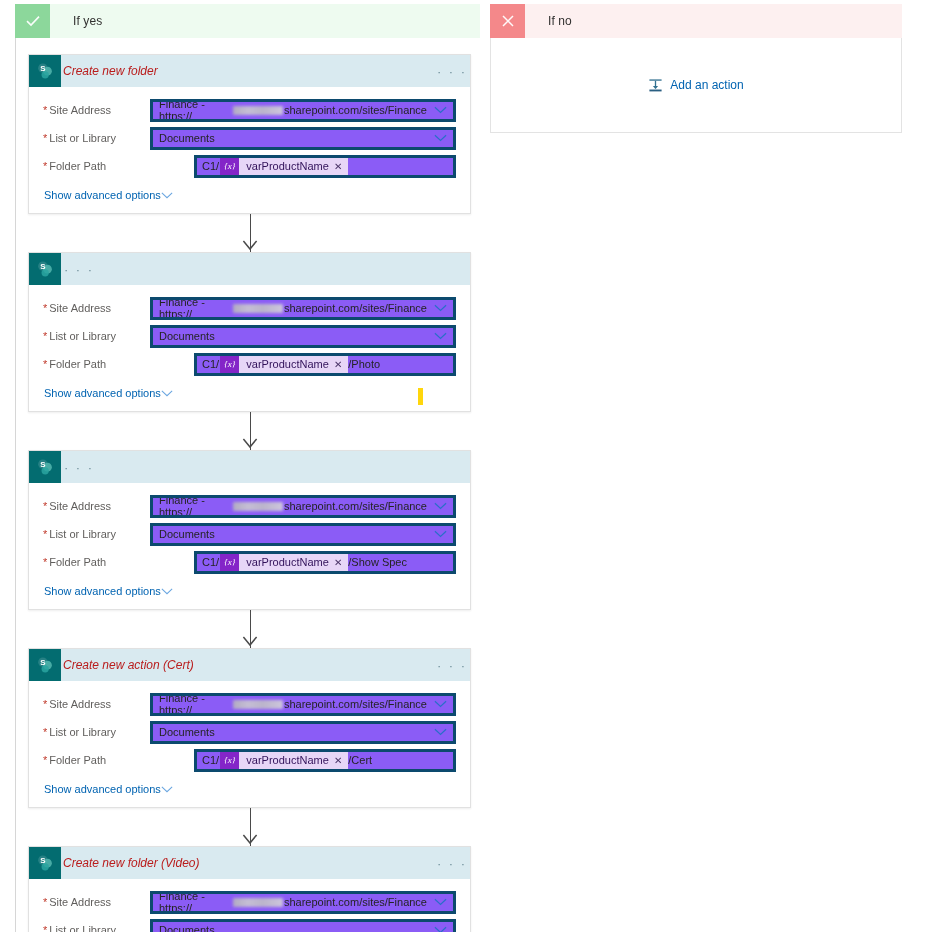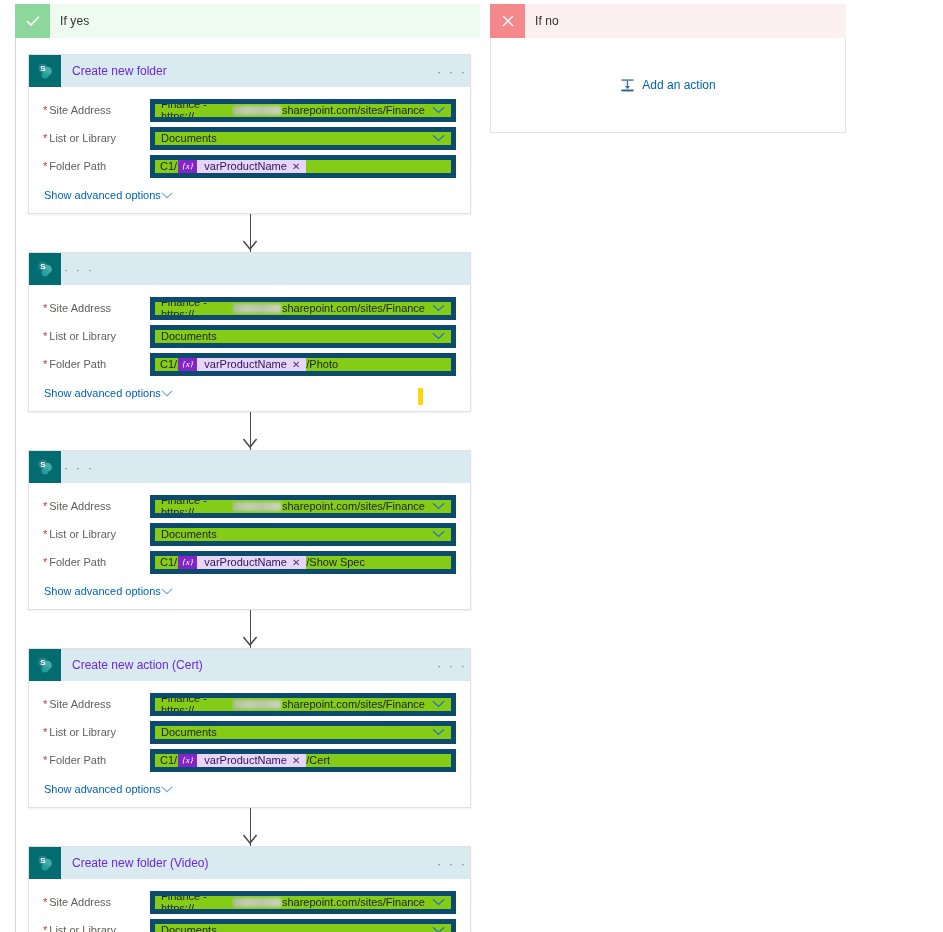--- a/index.html
+++ b/index.html
@@ -21,21 +21,21 @@
   .branch {
     position: absolute;
     top: 4px;
   }
   .branch-yes {
     left: 15px;
     width: 465px;
   }
   .branch-no {
     left: 490px;
-    width: 356px;
+    width: 412px;
   }
 
   .branch-header {
     display: flex;
     align-items: stretch;
     height: 34px;
     box-sizing: border-box;
   }
   .branch-header.yes  { background: #eefbf0; }
   .branch-header.no   { background: #fdf0f0; }
@@ -46,21 +46,21 @@
     display: flex;
     align-items: center;
     justify-content: center;
   }
   .branch-badge.yes { background: #8cd79b; }
   .branch-badge.no  { background: #f4888a; }
 
   .branch-title {
     display: flex;
     align-items: center;
-    padding-left: 10px;
+    padding-left: 23px;
     font-size: 12px;
     color: #323130;
     letter-spacing: .1px;
   }
 
   
   .branch-body {
     box-sizing: border-box;
     position: relative;
   }
@@ -113,23 +113,24 @@
     min-width: 32px;
     background: #036c70;
     display: flex;
     align-items: center;
     justify-content: center;
   }
   .card-title {
     flex: 1;
     display: flex;
     align-items: center;
-    padding-left: 11px;
+    padding-left: 2px;
     font-size: 12px;
-    color: #6d28d9;
+    color: #b91c1c;
+    font-style: italic;
   }
   .card-menu {
     width: 36px;
     display: flex;
     align-items: center;
     justify-content: center;
     color: #6d8d99;
     letter-spacing: 2px;
     font-size: 13px;
     cursor: pointer;
@@ -158,32 +159,32 @@
   .req-star {
     color: #c0392b;
     margin-right: 2px;
     font-size: 11px;
     line-height: 1;
   }
 
   .field-control {
     flex: 1;
     height: 23px;
-    border: 5px solid #0c4a6e;
-    background: #84cc16;
+    border: 3px solid #0c4a6e;
+    background: #8b5cf6;
     box-sizing: border-box;
     display: flex;
     align-items: center;
     padding: 0 0 0 6px;
     position: relative;
     font-size: 11px;
     color: #242424;
     overflow: hidden;
   }
-  .field-control.token-field { padding-left: 5px; }
+  .field-control.token-field { padding-left: 5px; margin-left: 44px; }
 
   .chev {
     width: 26px;
     min-width: 26px;
     display: flex;
     align-items: center;
     justify-content: center;
     color: #2a6fc9;
   }
 

